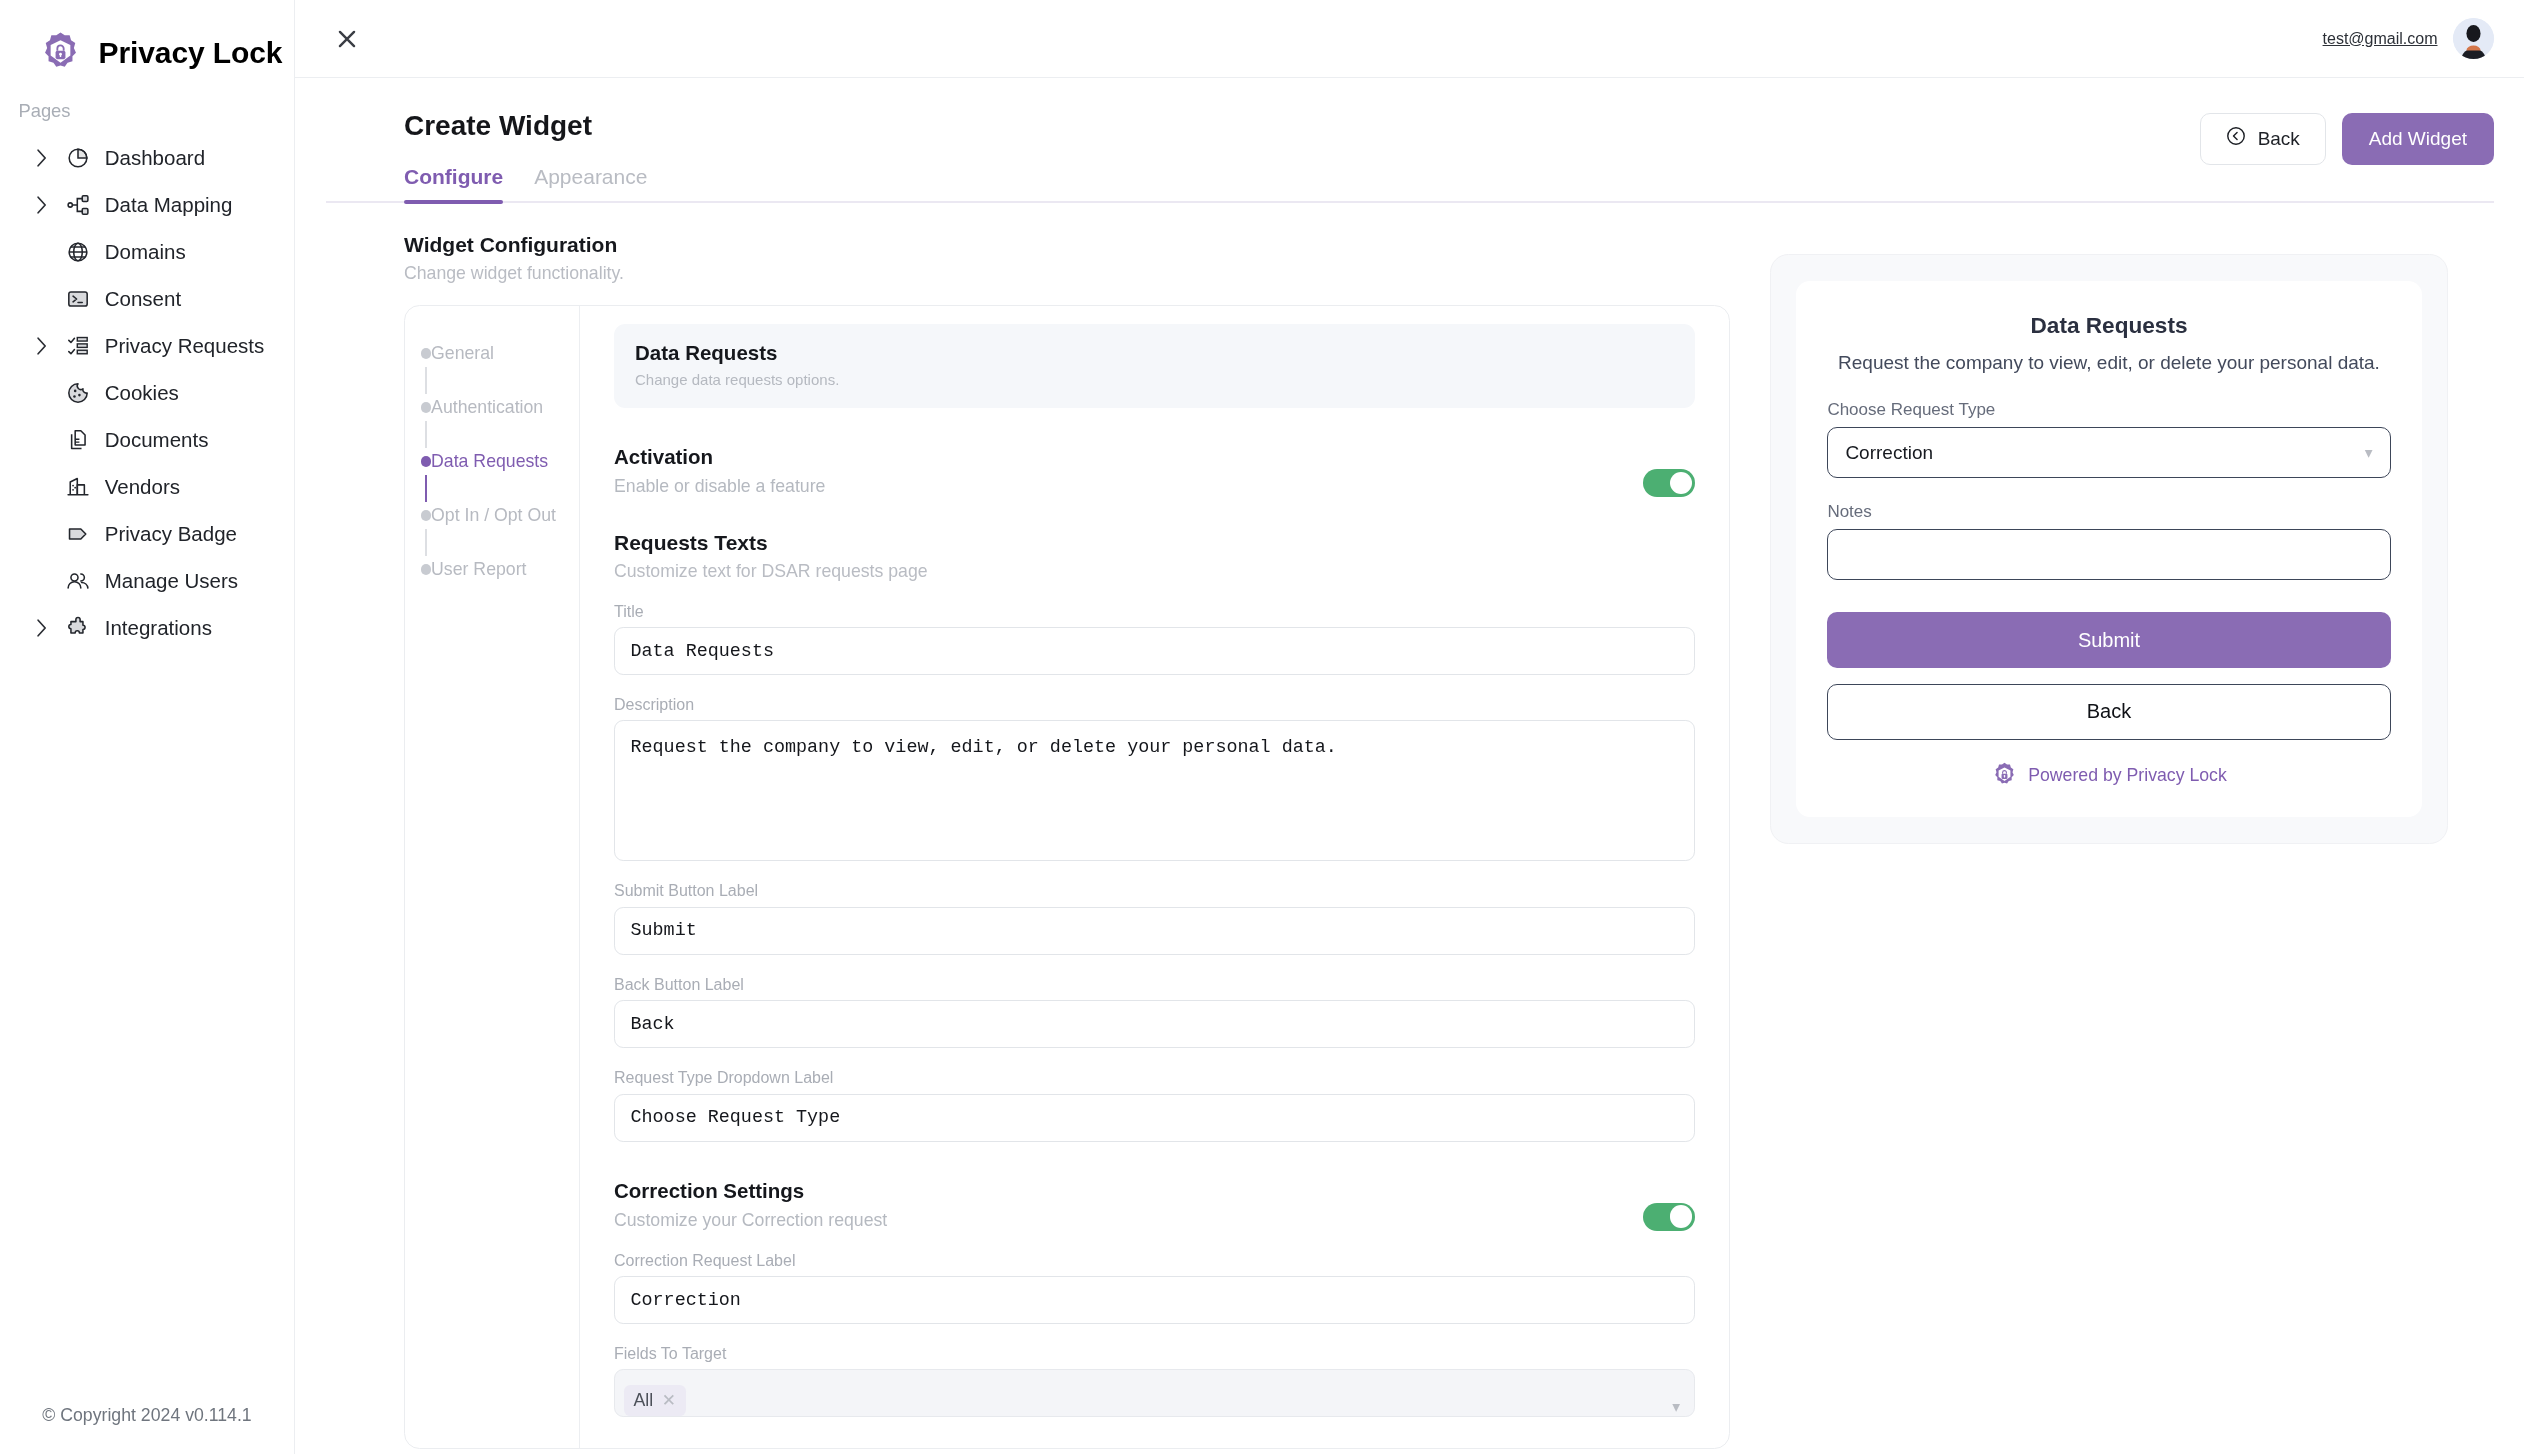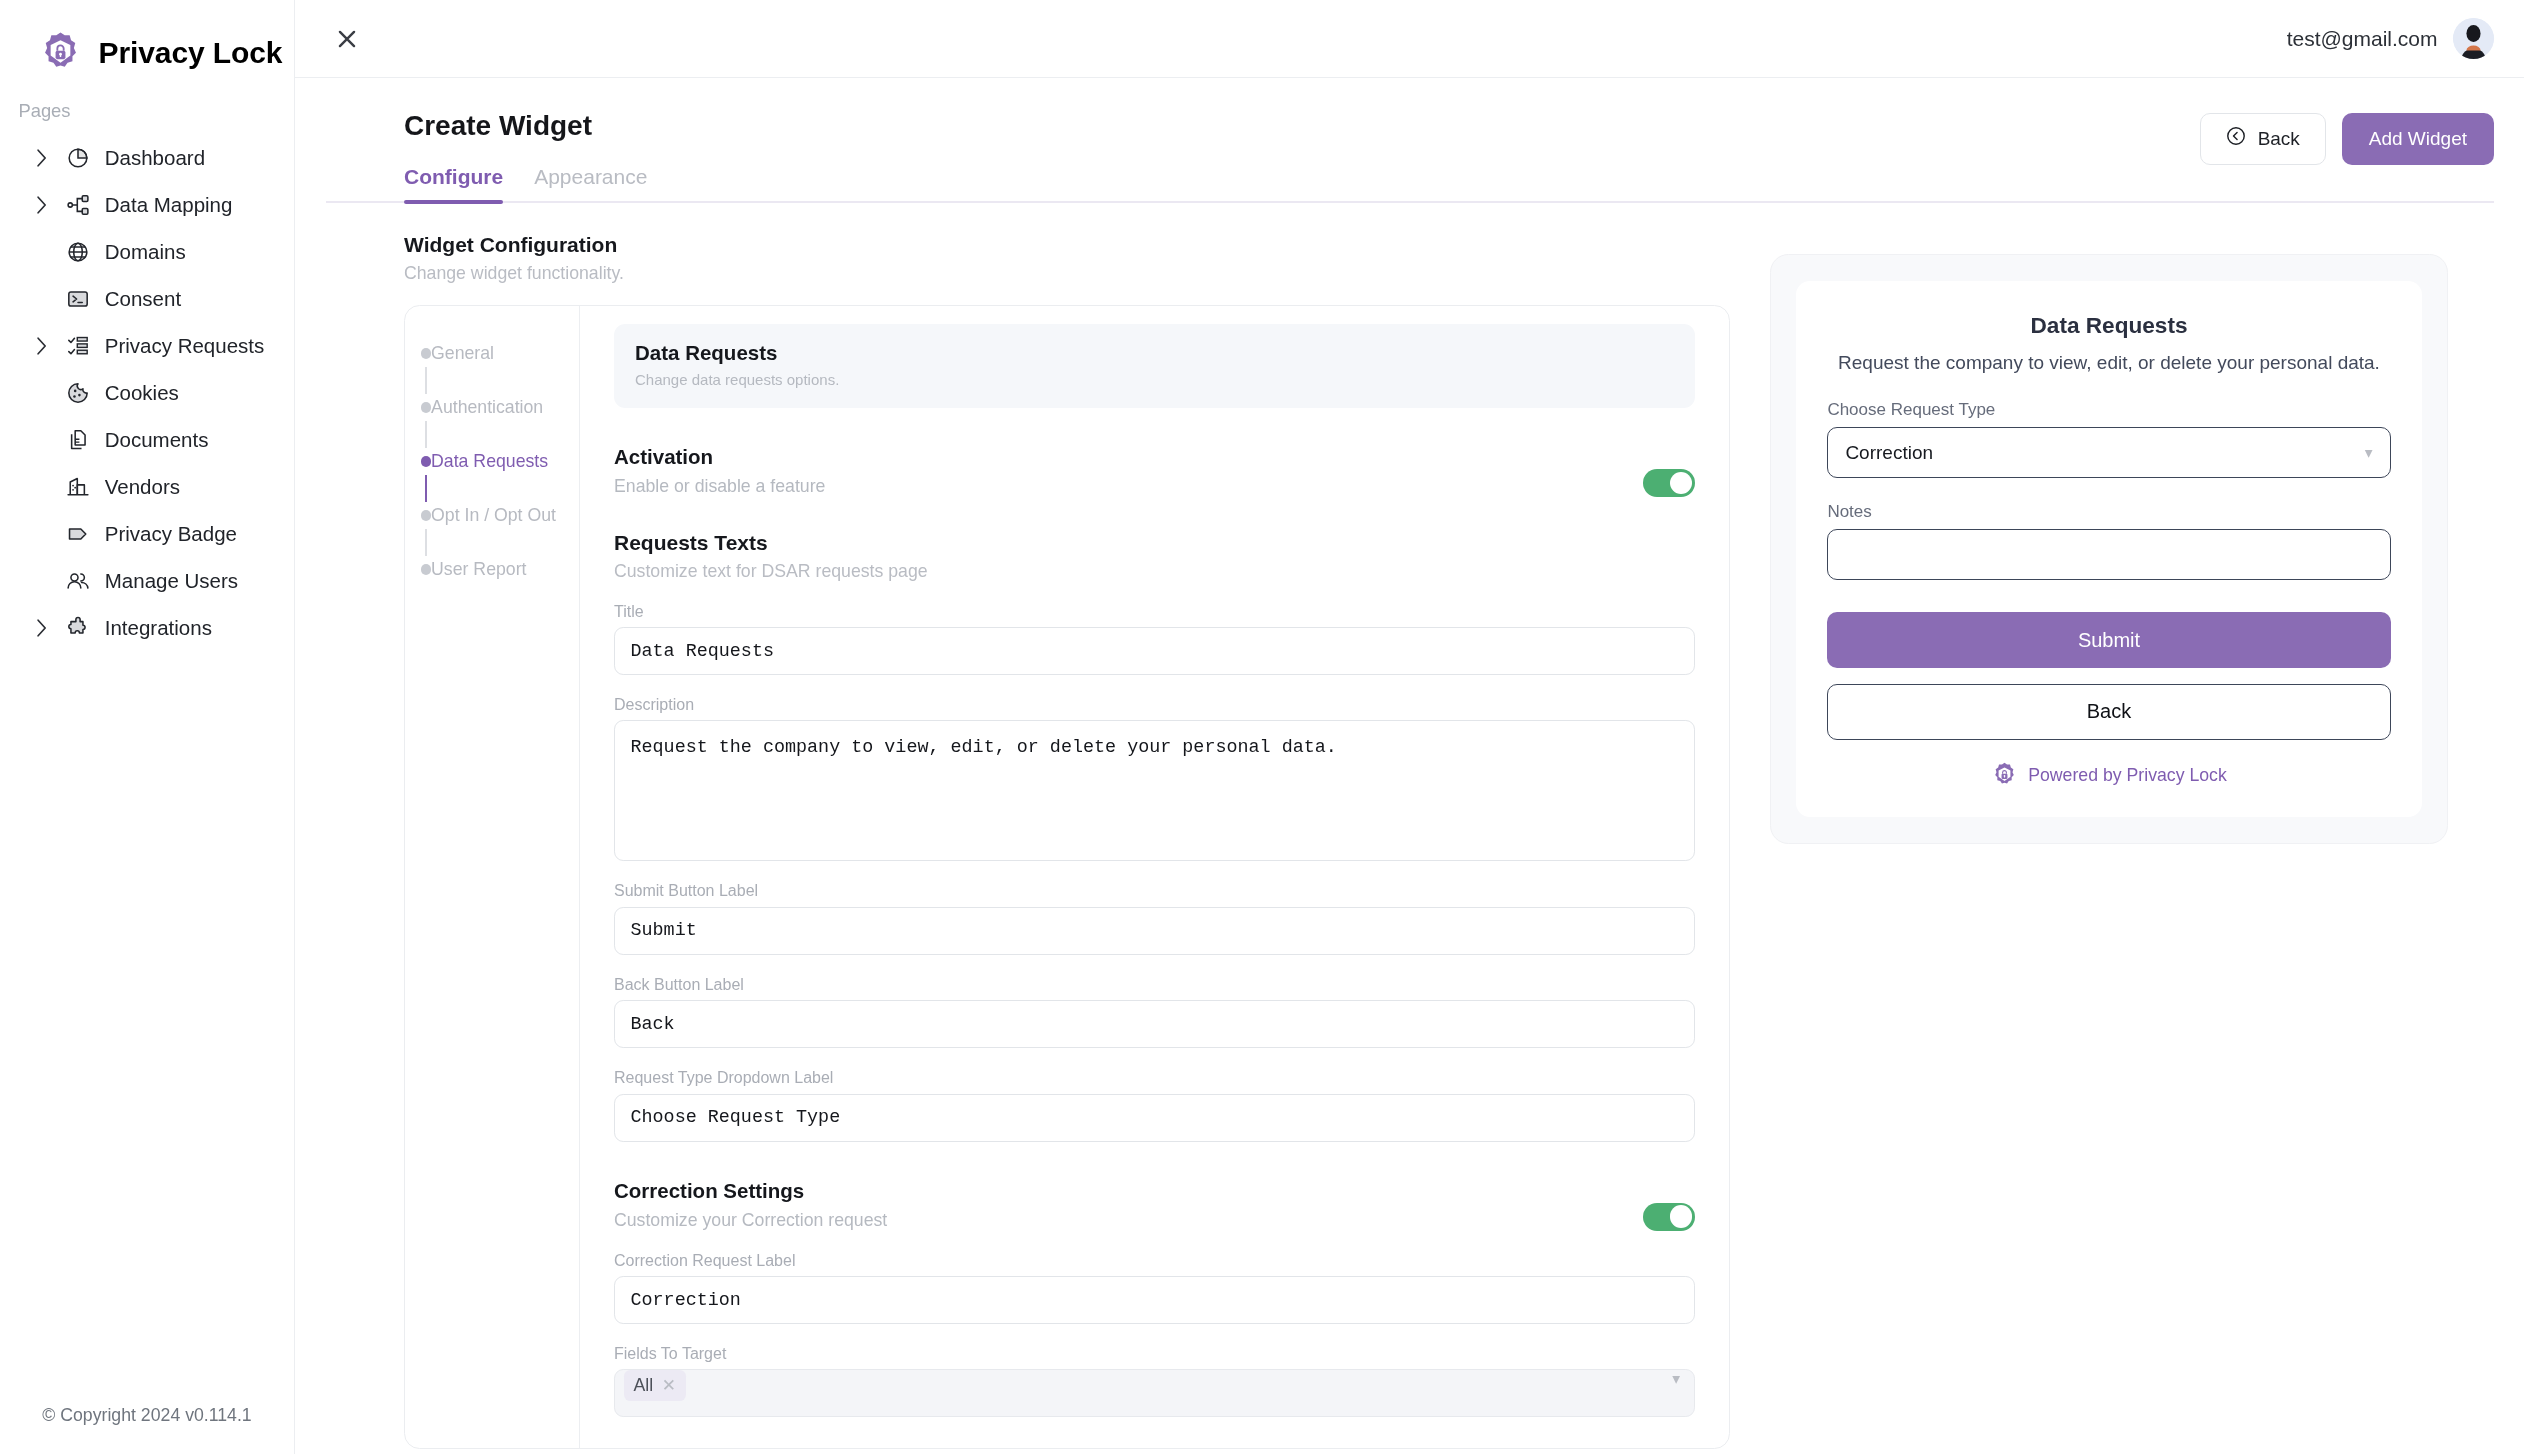--- a/index.html
+++ b/index.html
@@ -69,21 +69,21 @@
     justify-content: space-between;
     padding: 0 31px 0 31px;
     background: #fff;
   }
   .close-btn {
     width: 42px; height: 42px;
     display: flex; align-items: center; justify-content: center;
     cursor: pointer; border-radius: 7px;
   }
   .topbar-right { display: flex; align-items: center; gap: 15.5px; }
-  .user-email { font-size: 21px; color: #2c3037; }
+  .user-email { font-size: 16px; color: #2c3037; text-decoration: underline; }
   .avatar {
     width: 41px; height: 41px; border-radius: 50%;
     background: #e4eaf6; overflow: hidden; position: relative;
     display:block;
   }
 
   .page-body {
     flex: 1 1 auto;
     padding: 0 31px;
     overflow: hidden;
@@ -196,21 +196,21 @@
     padding: 14px 15.5px;
     font-size: 18.4px; color: #15171c;
     font-family: "Liberation Mono", monospace;
     background: #fff;
     line-height: 1.4;
   }
   .multiselect {
     width: 100%; height: 48px;
     border: 1.4px solid #e7e9ed; border-radius: 9.2px;
     background: #f4f5f8;
-    display: flex; align-items: flex-start; justify-content: space-between;
+    display: flex; align-items: flex-end; justify-content: space-between;
     padding: 0 14px 0 8.5px;
   }
   .chip {
     background: #eceaf4; border-radius: 6.4px;
     display: inline-flex; align-items: center; gap: 8.5px;
     padding: 5px 10px;
     font-size: 17.7px; color: #4c5059;
   }
   .chip-x { color: #b9bcc3; font-size: 17px; cursor: pointer; }
   .caret { color: #b9bcc3; font-size: 15.5px; }

